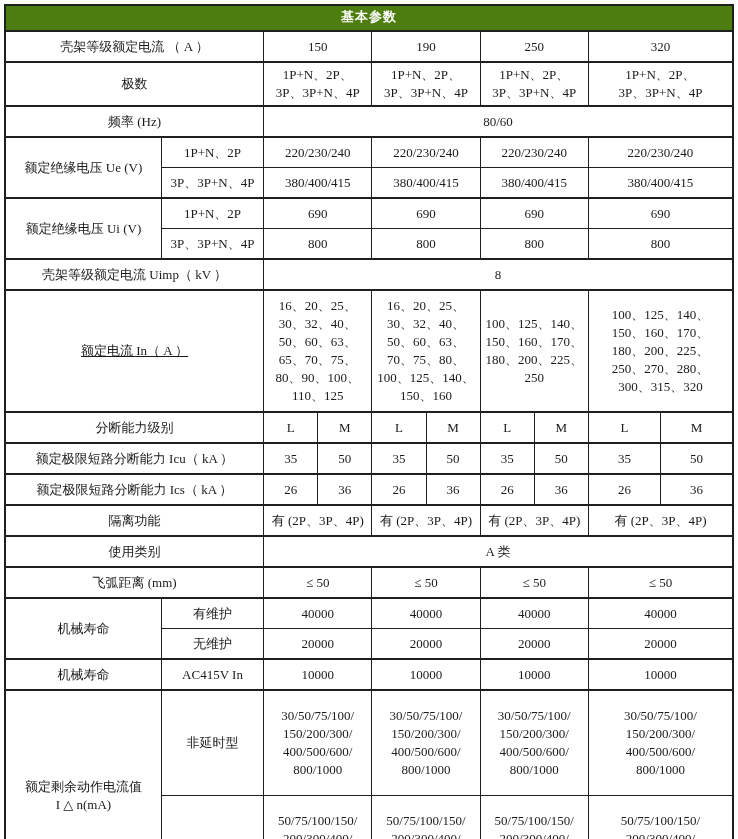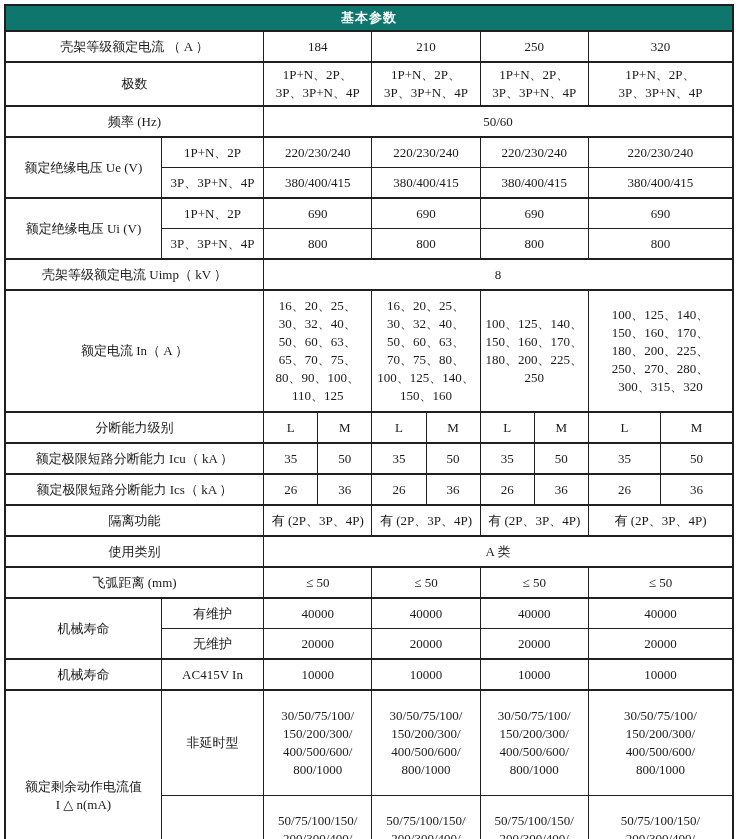--- a/index.html
+++ b/index.html
@@ -26,36 +26,37 @@
     vertical-align: middle;
     font-size: 13px;
     line-height: 18px;
     padding: 1px 2px;
     overflow: hidden;
     white-space: pre-line;
   }
   tr.group > td { border-top: 2px solid #1f1f1f; }
   table.spec { border: 2px solid #1f1f1f; }
   td.title-cell {
-    background: #0f766e;
+    background: #4d7c0f;
     color: #ffffff;
     font-weight: bold;
     font-size: 15px;
     height: 22px;
     letter-spacing: 1px;
+    font-family: Liberation Mono, monospace;
   }
   td.h29 { height: 27px; border-radius: 11px; }
   td.h42 { height: 40px; line-height: 20px; }
   td.in-cell {
     text-align: left;
     padding-left: 7px;
     line-height: 17px;
     height: 118px;
   }
-  td.in-label { height: 118px; }
+  td.in-label { height: 118px; text-decoration: underline; }
   td.residual-cell { line-height: 26px; height: 102px; }
   td.residual-label { line-height: 22px; }
 </style>
 </head>
 <body>
 
 <div class="page">
 <table class="spec">
   <colgroup>
     <col style="width:156px">
@@ -70,41 +71,41 @@
         <col style="width:72px">
   </colgroup>
 
   <tbody>
         <tr>
     <td class="title-cell" colspan="10">基本参数</td>
   </tr>
 
   <tr class="group">
     <td class="h29" colspan="2">壳架等级额定电流 （ A ）</td>
-    <td colspan="2">184</td>
-    <td colspan="2">210</td>
+    <td colspan="2">150</td>
+    <td colspan="2">190</td>
     <td colspan="2">250</td>
     <td colspan="2">320</td>
   </tr>
 
   <tr class="group">
     <td class="h42" colspan="2">极数</td>
     <td class="h42" colspan="2">1P+N、2P、
 3P、3P+N、4P</td>
     <td class="h42" colspan="2">1P+N、2P、
 3P、3P+N、4P</td>
     <td class="h42" colspan="2">1P+N、2P、
 3P、3P+N、4P</td>
     <td class="h42" colspan="2">1P+N、2P、
 3P、3P+N、4P</td>
   </tr>
 
   <tr class="group">
     <td class="h29" colspan="2">频率 (Hz)</td>
-    <td colspan="8">50/60</td>
+    <td colspan="8">80/60</td>
   </tr>
 
   <tr class="group">
     <td rowspan="2">额定绝缘电压 Ue (V)</td>
     <td class="h29">1P+N、2P</td>
     <td colspan="2">220/230/240</td>
     <td colspan="2">220/230/240</td>
     <td colspan="2">220/230/240</td>
     <td colspan="2">220/230/240</td>
   </tr>

